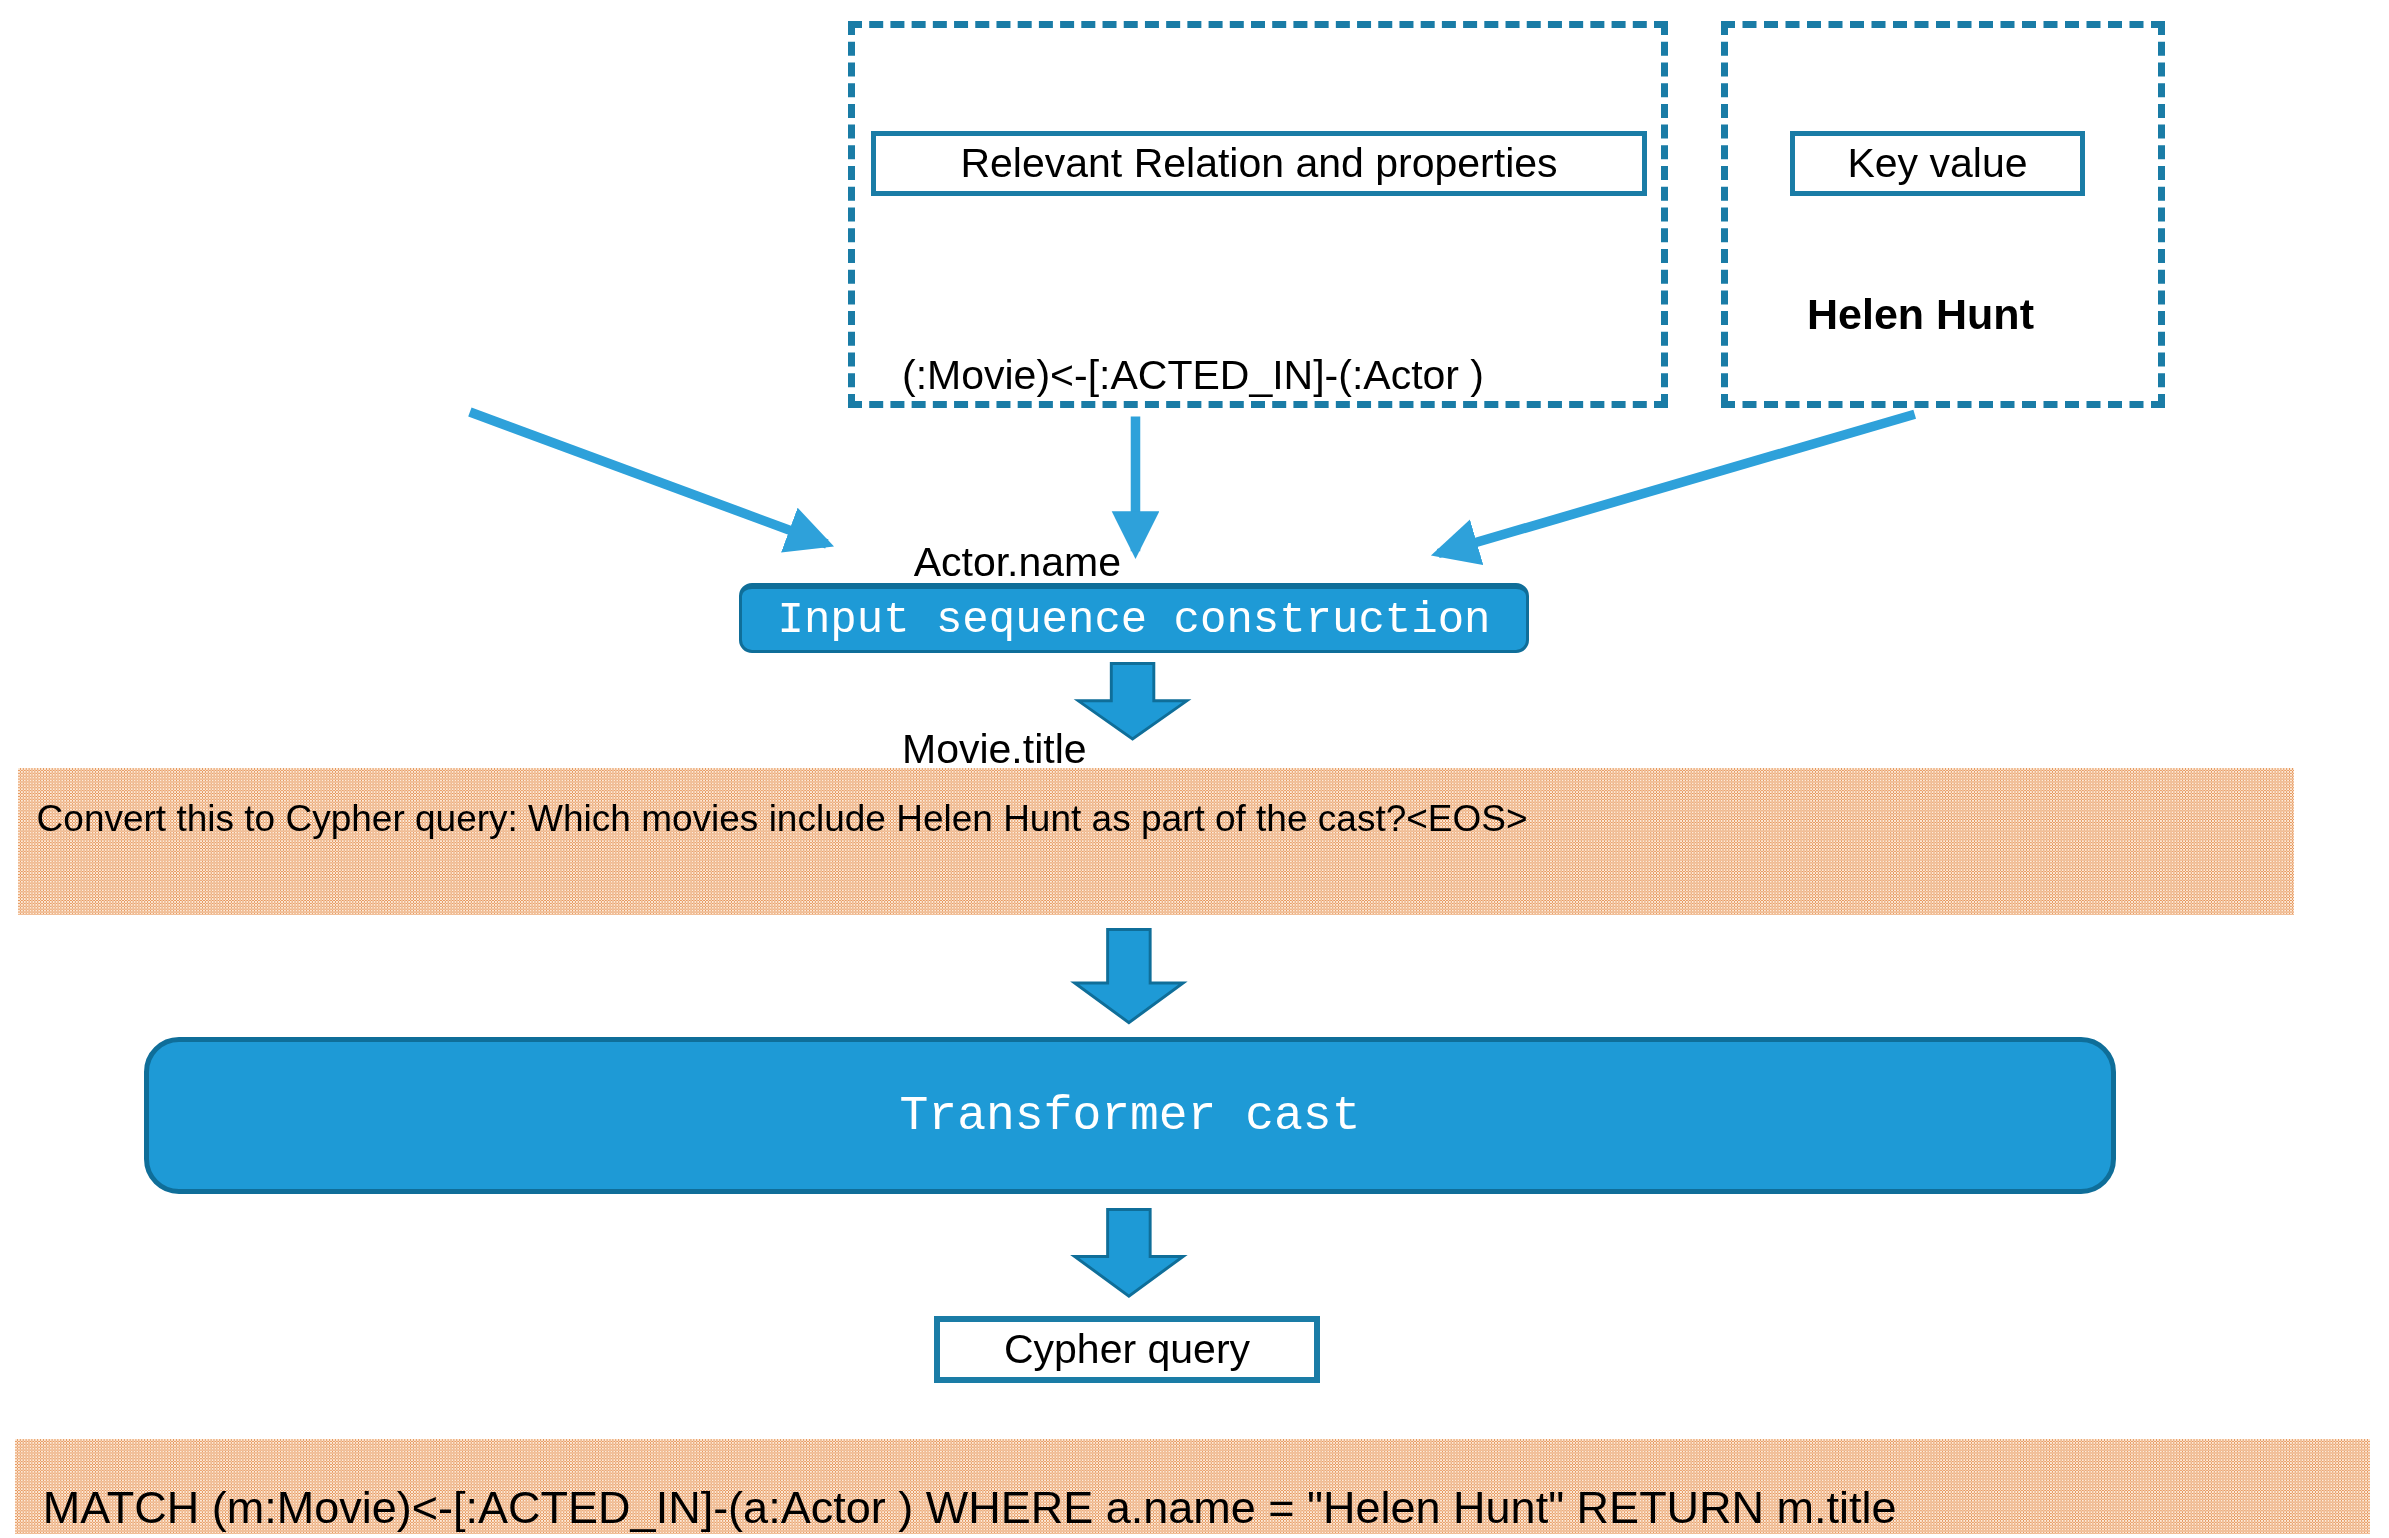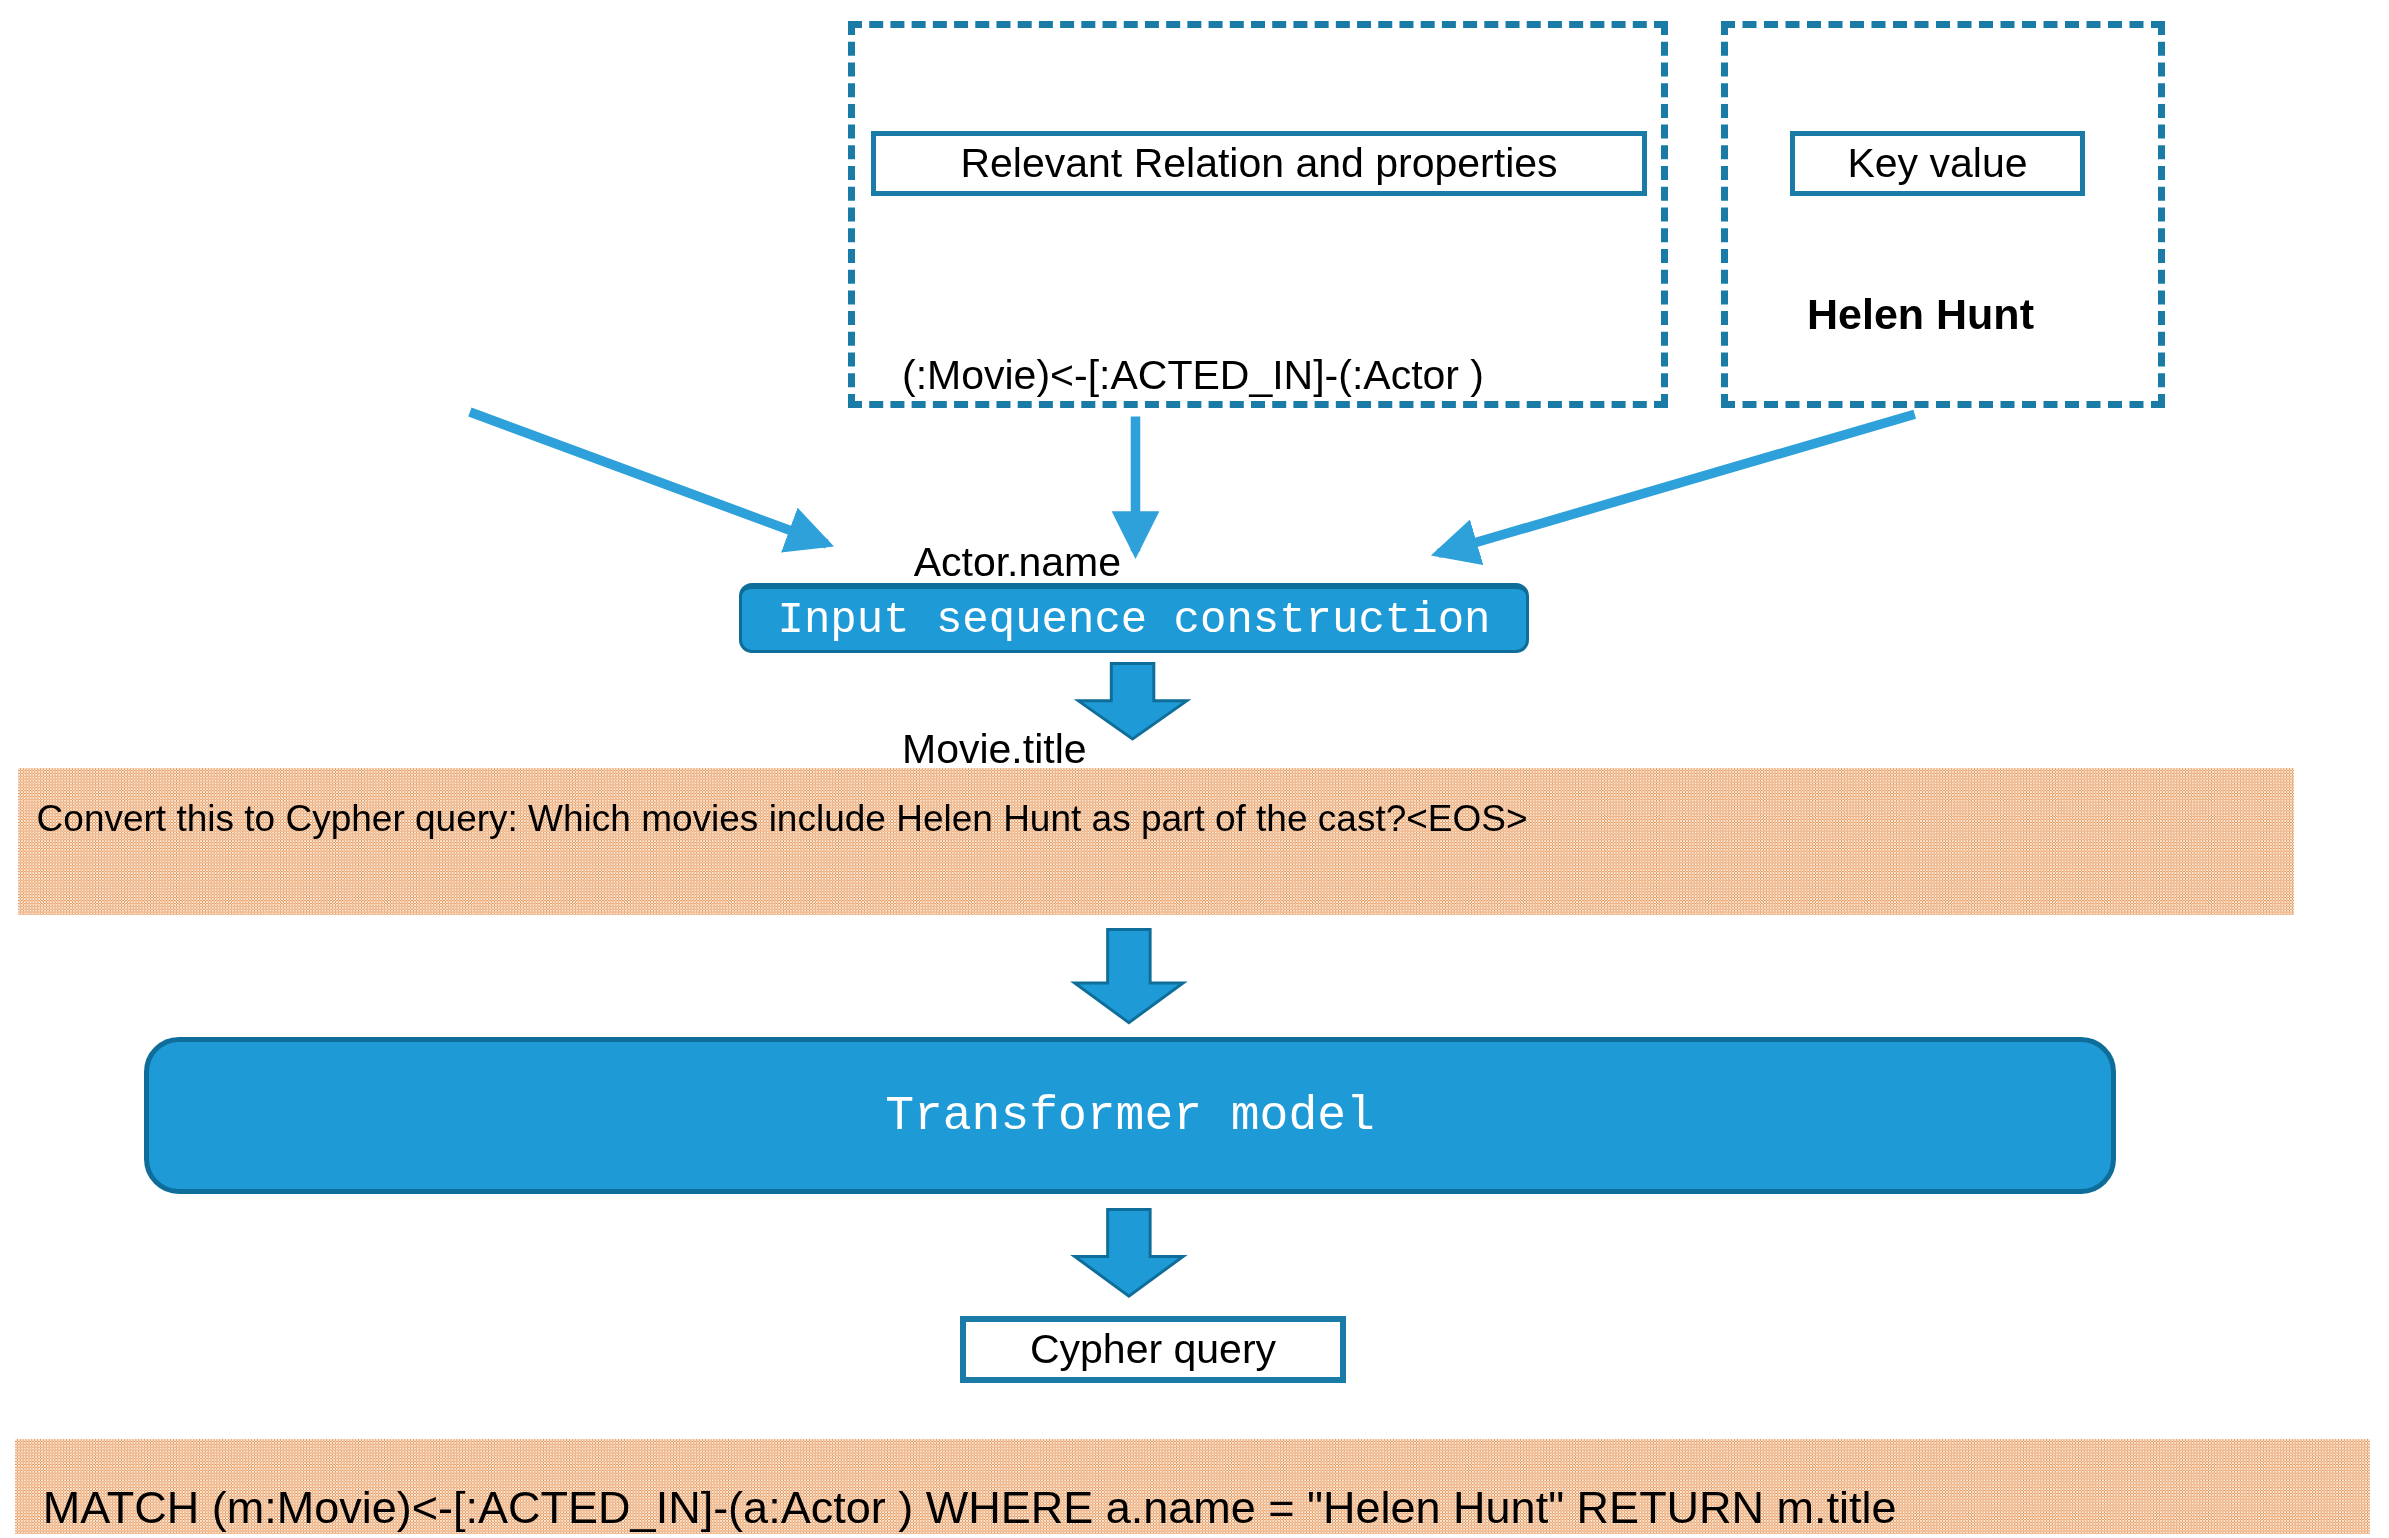--- a/index.html
+++ b/index.html
@@ -132,24 +132,24 @@
 
   <div class="abs proc proc-btn" style="left:739px; top:583px; width:790px; height:70px;">
     <span>Input sequence construction</span>
   </div>
 
   <div class="abs orange" id="input-seq" style="left:17.6px; top:768px; width:2276px; height:147px;">
     <div class="orange-line">Convert this to Cypher query: Which movies include Helen Hunt as part of the cast?&lt;EOS&gt;</div>
   </div>
 
   <div class="abs proc proc-big" style="left:144px; top:1037px; width:1972px; height:157px;">
-    <span>Transformer model</span>
+    <span>Transformer cast</span>
   </div>
 
-  <div class="abs hdr hdr-thick" style="left:960px; top:1316px; width:386px; height:67px;">
+  <div class="abs hdr hdr-thick" style="left:934px; top:1316px; width:386px; height:67px;">
     <span>Cypher query</span>
   </div>
 
   <div class="abs orange" id="output-seq" style="left:14.7px; top:1439px; width:2355px; height:95px;">
     <span class="orange-line">MATCH (m:Movie)&lt;-[:ACTED_IN]-(a:Actor ) WHERE a.name = "Helen Hunt" RETURN m.title</span>
   </div>
 
 </div>
 
 

